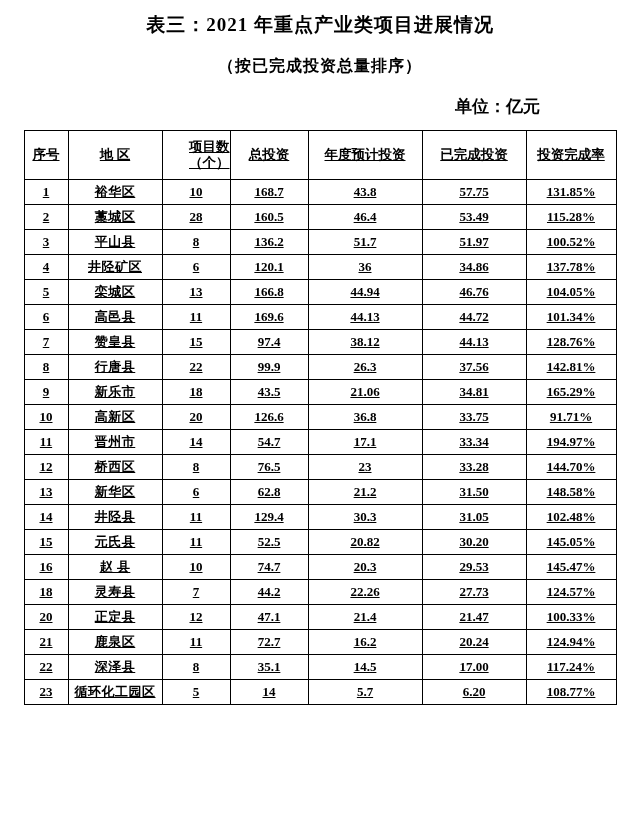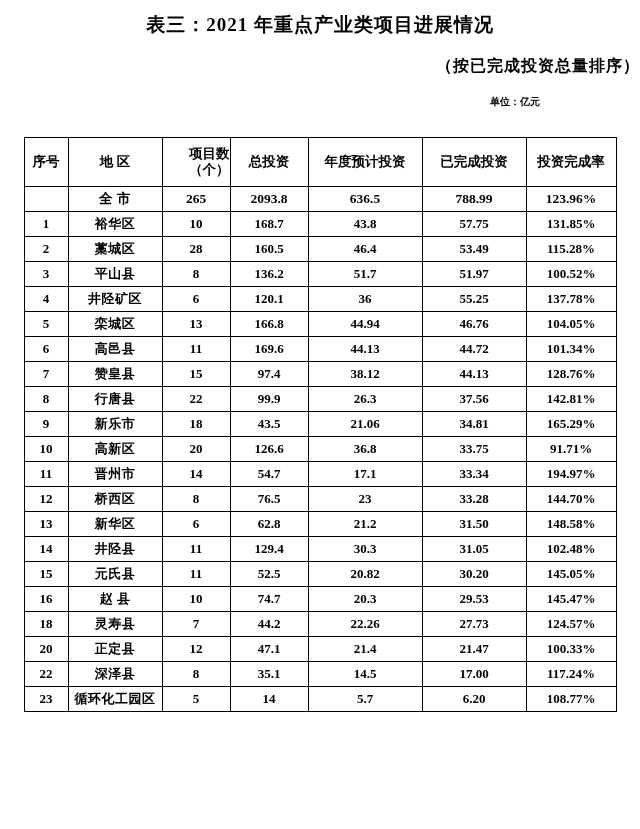--- a/index.html
+++ b/index.html
@@ -22,38 +22,39 @@
   }
   .title {
     text-align: center;
     font-size: 19px;
     font-weight: bold;
     letter-spacing: 1px;
     padding-top: 12px;
     font-family: "Liberation Serif", "DejaVu Serif", serif;
   }
   .subtitle {
-    text-align: right;
+    text-align: center;
     font-size: 16px;
     font-weight: bold;
     letter-spacing: 1px;
     padding-top: 18px;
   }
   .unit {
     text-align: right;
-    font-size: 10px;
+    font-size: 17px;
     font-weight: bold;
     padding-top: 18px;
     padding-right: 100px;
   }
   table.grid {
     border-collapse: collapse;
-    margin: 28px auto 0 auto;
+    margin: 12px auto 0 auto;
     width: 592px;
     table-layout: fixed;
+    text-decoration: underline;
   }
   table.grid th, table.grid td {
     border: 1px solid #000000;
     text-align: center;
     vertical-align: middle;
     font-size: 13px;
     font-weight: bold;
     padding: 0;
     height: 24px;
     line-height: 1.15;
@@ -115,29 +116,20 @@
             <span>（个）</span>
           </span>
         </th>
         <th>总投资</th>
         <th>年度预计投资</th>
         <th>已完成投资</th>
         <th>投资完成率</th>
       </tr>
     </thead>
     <tbody>
-      <tr class="total-row">
-        <td></td>
-        <td class="area-cell spaced-city">全 市</td>
-        <td>265</td>
-        <td>2093.8</td>
-        <td>636.5</td>
-        <td>788.99</td>
-        <td>123.96%</td>
-      </tr>
 
       <tr>
         <td>1</td>
         <td class="area-cell">裕华区</td>
         <td>10</td>
         <td>168.7</td>
         <td>43.8</td>
         <td>57.75</td>
         <td>131.85%</td>
       </tr>
@@ -158,21 +150,21 @@
         <td>51.7</td>
         <td>51.97</td>
         <td>100.52%</td>
       </tr>
       <tr>
         <td>4</td>
         <td class="area-cell">井陉矿区</td>
         <td>6</td>
         <td>120.1</td>
         <td>36</td>
-        <td>55.25</td>
+        <td>34.86</td>
         <td>137.78%</td>
       </tr>
       <tr>
         <td>5</td>
         <td class="area-cell">栾城区</td>
         <td>13</td>
         <td>166.8</td>
         <td>44.94</td>
         <td>46.76</td>
         <td>104.05%</td>
@@ -288,20 +280,29 @@
       <tr>
         <td>20</td>
         <td class="area-cell">正定县</td>
         <td>12</td>
         <td>47.1</td>
         <td>21.4</td>
         <td>21.47</td>
         <td>100.33%</td>
       </tr>
       <tr>
+        <td>21</td>
+        <td class="area-cell">鹿泉区</td>
+        <td>11</td>
+        <td>72.7</td>
+        <td>16.2</td>
+        <td>20.24</td>
+        <td>124.94%</td>
+      </tr>
+      <tr>
         <td>22</td>
         <td class="area-cell">深泽县</td>
         <td>8</td>
         <td>35.1</td>
         <td>14.5</td>
         <td>17.00</td>
         <td>117.24%</td>
       </tr>
       <tr>
         <td>23</td>

